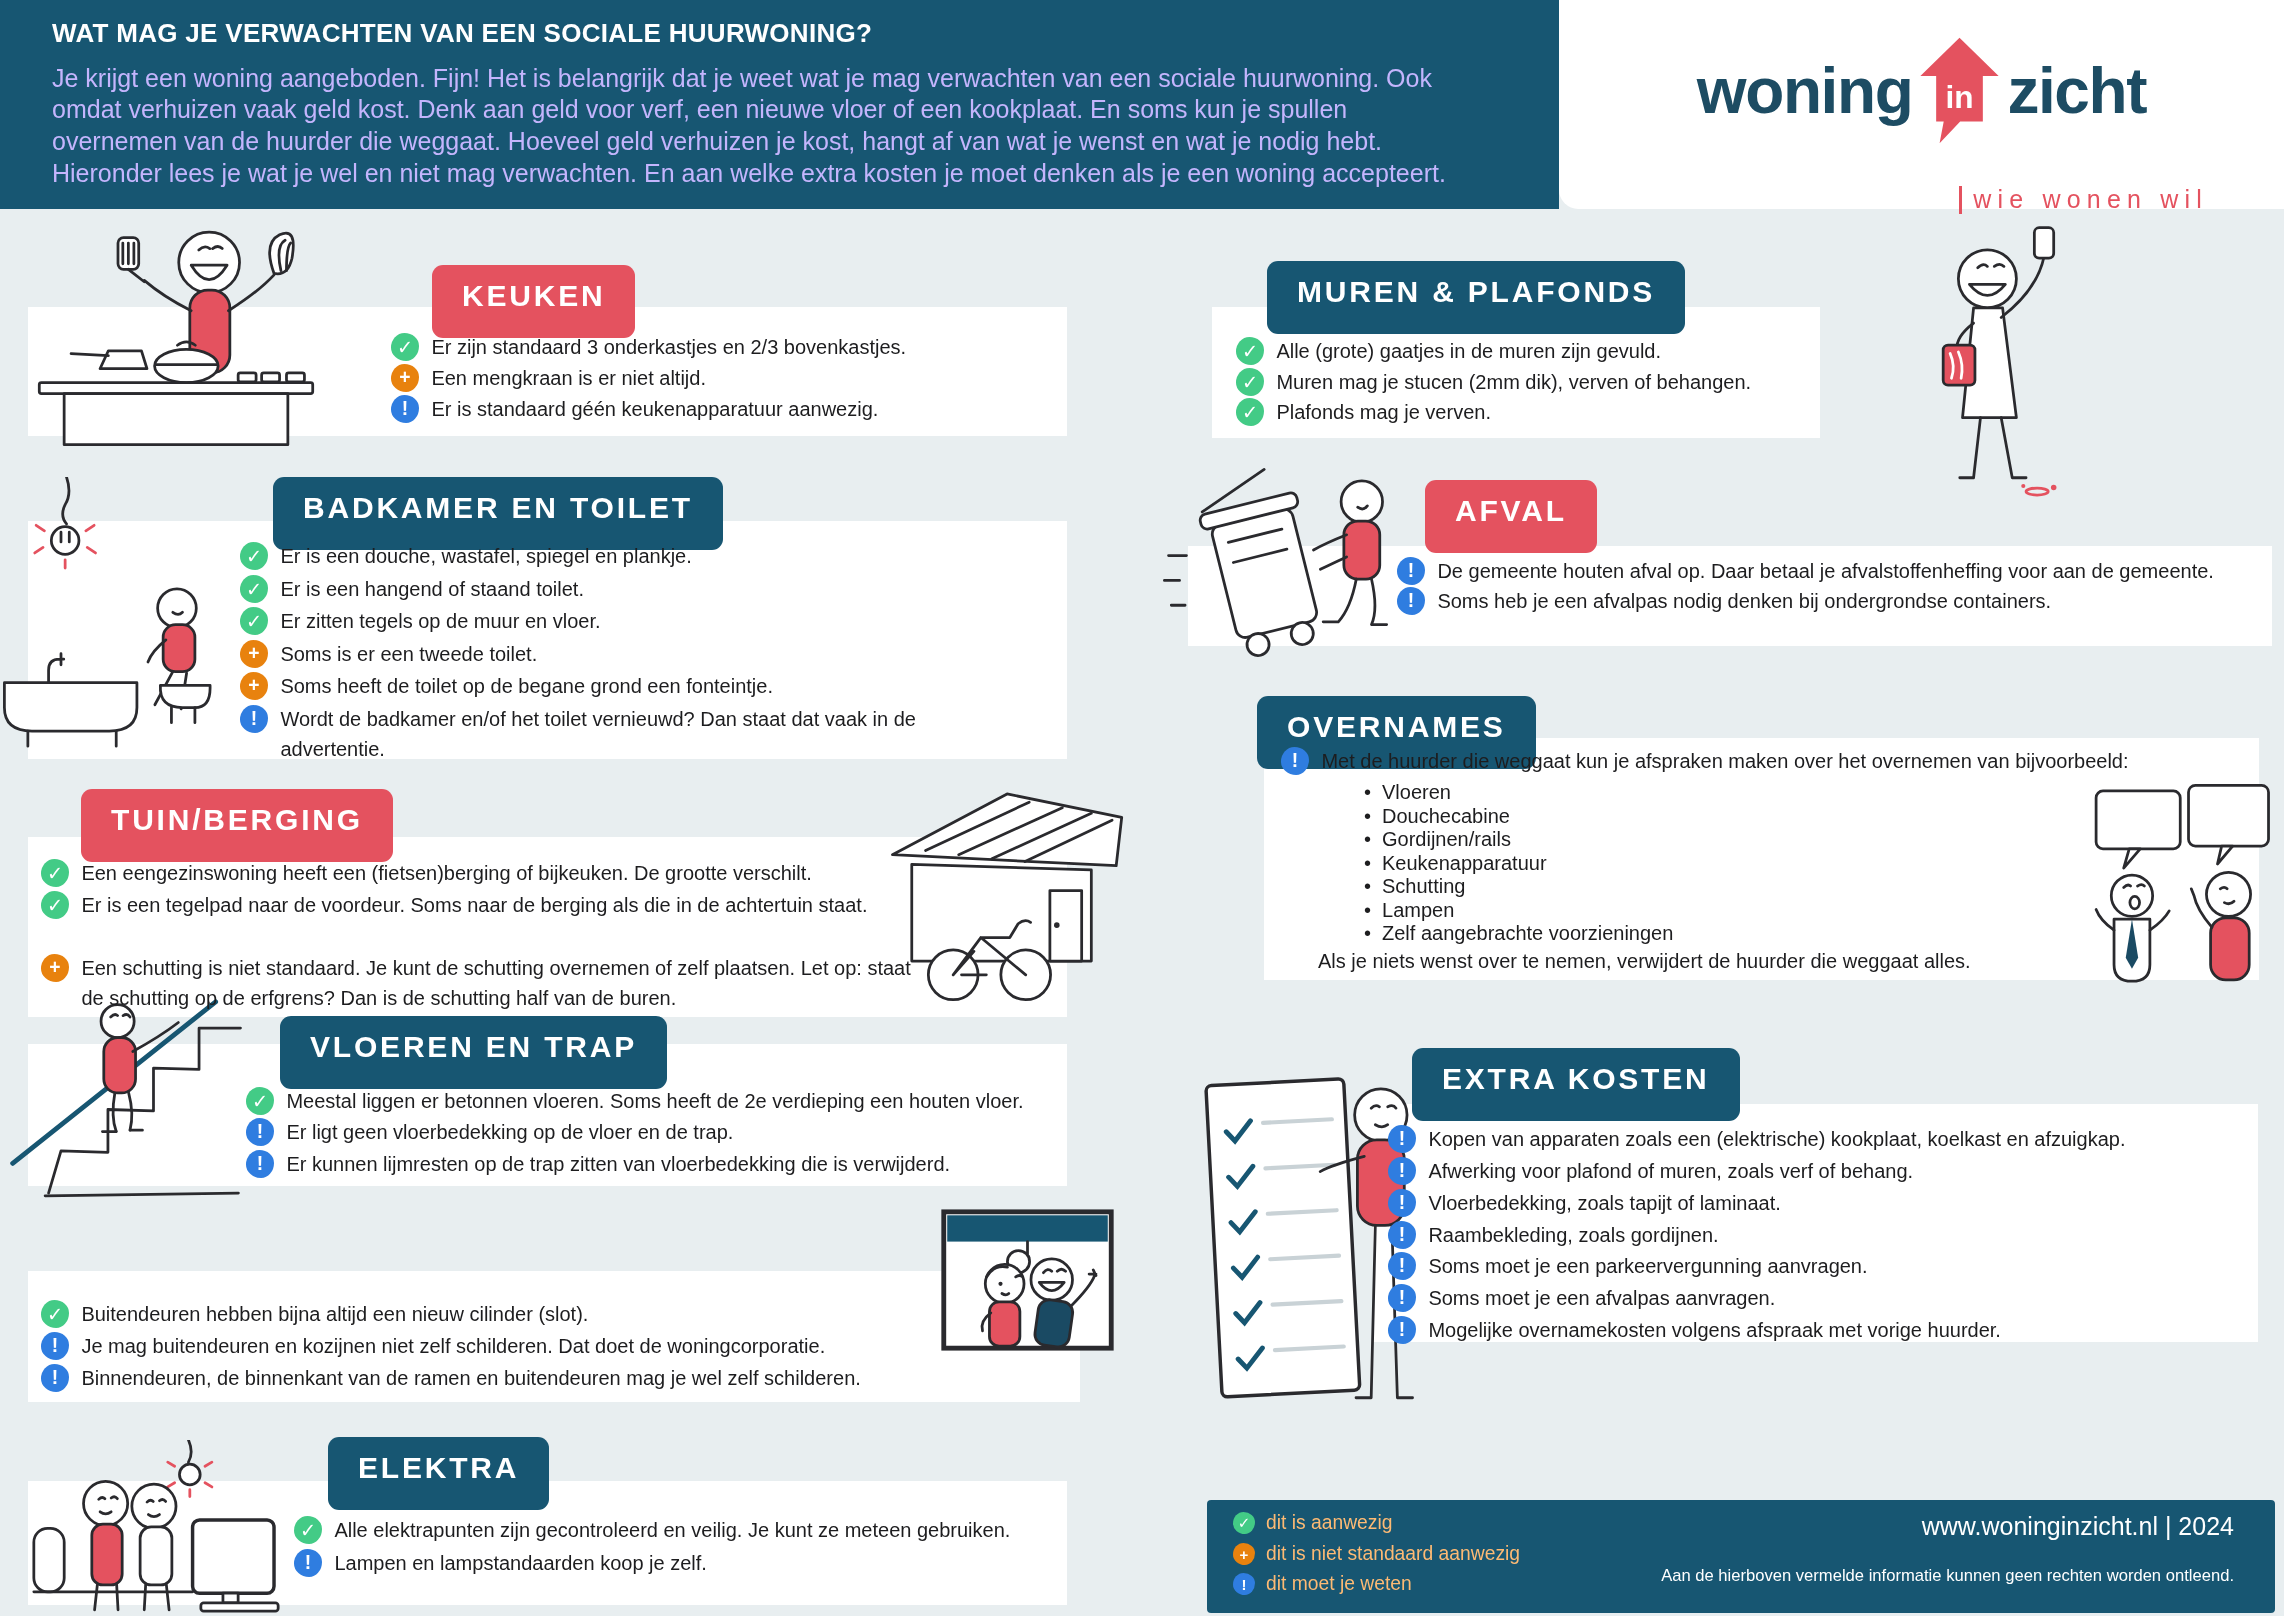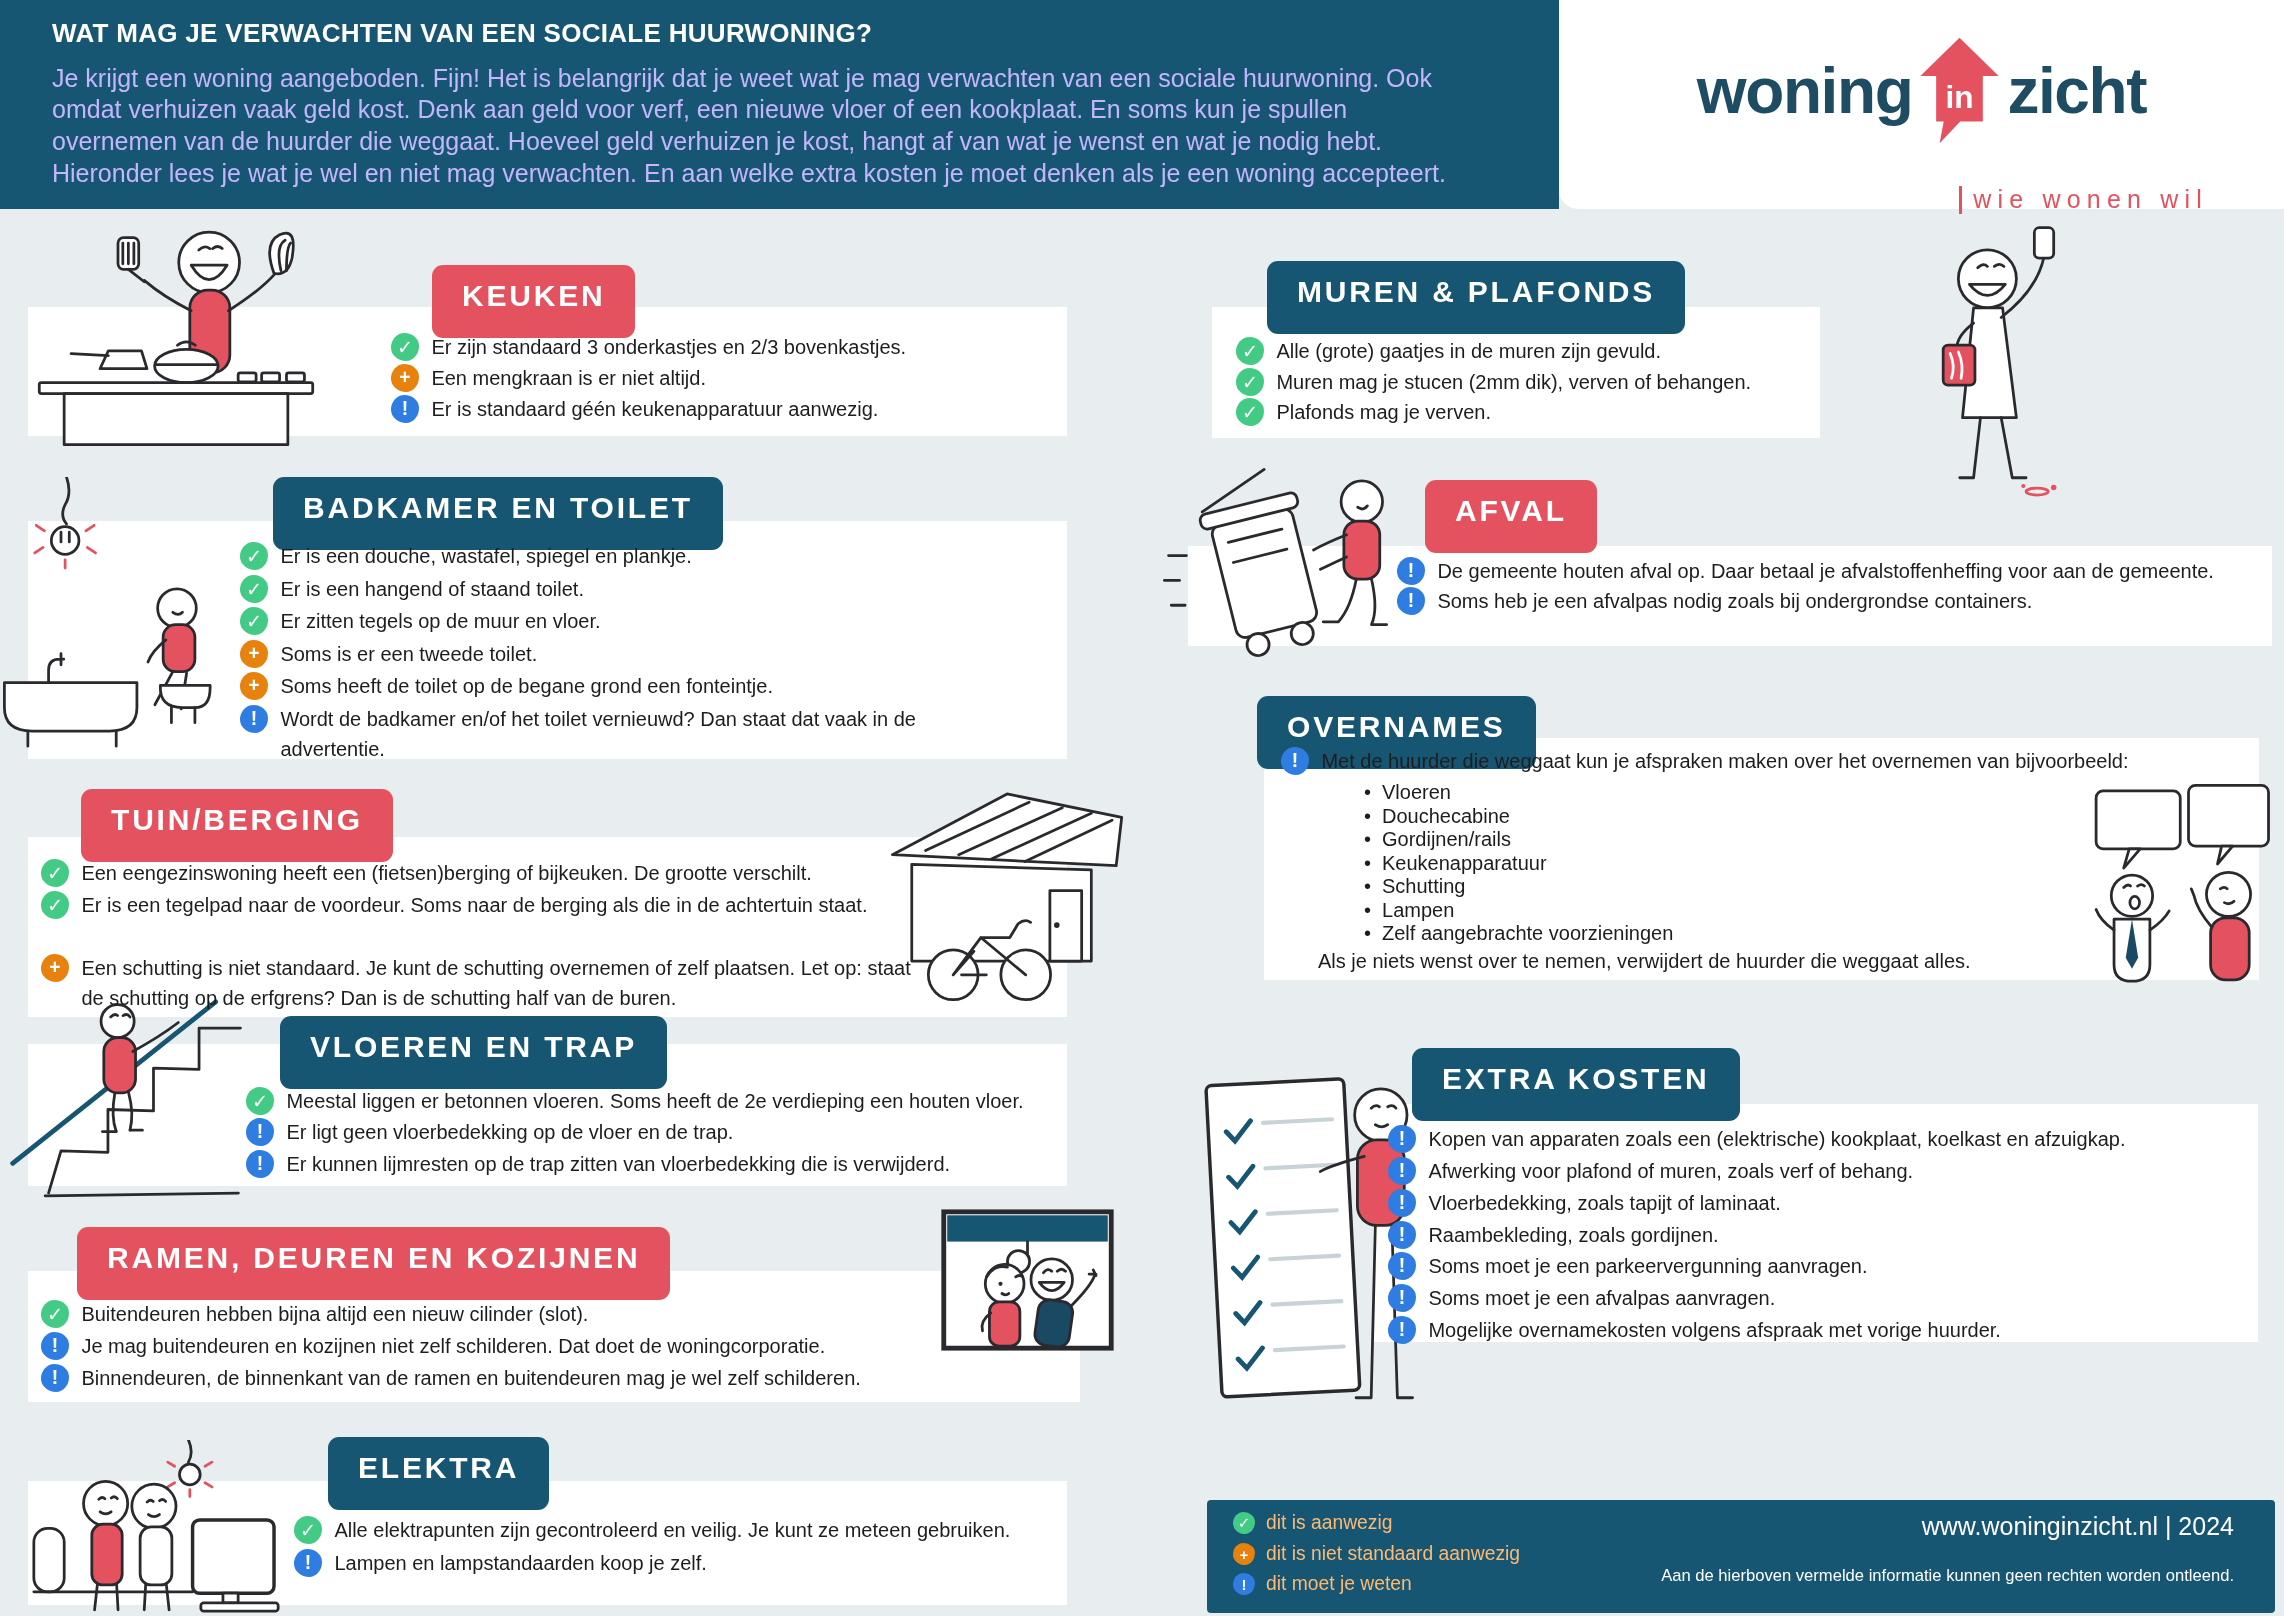--- a/index.html
+++ b/index.html
@@ -271,21 +271,20 @@
   </div>
 
   <div class="badge red" style="left:432px;top:265px">KEUKEN</div>
   <div class="badge teal" style="left:1267px;top:261px">MUREN &amp; PLAFONDS</div>
   <div class="badge teal" style="left:273px;top:477px">BADKAMER EN TOILET</div>
   <div class="badge red" style="left:1425px;top:480px">AFVAL</div>
   <div class="badge teal" style="left:1257px;top:696px">OVERNAMES</div>
   <div class="badge red" style="left:81px;top:789px">TUIN/BERGING</div>
   <div class="badge teal" style="left:280px;top:1016px">VLOEREN EN TRAP</div>
   <div class="badge teal" style="left:1412px;top:1048px">EXTRA KOSTEN</div>
-  <div class="badge red" style="left:77px;top:1227px">RAMEN, DEUREN EN KOZIJNEN</div>
   <div class="badge teal" style="left:328px;top:1437px">ELEKTRA</div>
 
   <div class="row" style="left:391px;top:332px">
     <span class="b-icon" style="background: rgb(67, 203, 134);">✓</span>
     <span class="row-text">Er zijn standaard 3 onderkastjes en 2/3 bovenkastjes.</span>
     </div>
   <div class="row" style="left:391px;top:363px">
     <span class="b-icon" style="background: rgb(232, 130, 14);">+</span>
     <span class="row-text">Een mengkraan is er niet altijd.</span>
     </div>
@@ -331,21 +330,21 @@
     <span class="b-icon" style="background: rgb(47, 125, 224);">!</span>
     <span class="row-text wrap" style="width:718px">Wordt de badkamer en/of het toilet vernieuwd? Dan staat dat vaak in de advertentie.</span>
     </div>
 
   <div class="row" style="left:1397px;top:556px">
     <span class="b-icon" style="background: rgb(47, 125, 224);">!</span>
     <span class="row-text">De gemeente houten afval op. Daar betaal je afvalstoffenheffing voor aan de gemeente.</span>
     </div>
   <div class="row" style="left:1397px;top:586px">
     <span class="b-icon" style="background: rgb(47, 125, 224);">!</span>
-    <span class="row-text">Soms heb je een afvalpas nodig zoals bij ondergrondse containers.</span>
+    <span class="row-text">Soms heb je een afvalpas nodig denken bij ondergrondse containers.</span>
     </div>
 
   <div class="row" style="left:1281px;top:746px">
     <span class="b-icon" style="background: rgb(47, 125, 224);">!</span>
     <span class="row-text">Met de huurder die weggaat kun je afspraken maken over het overnemen van bijvoorbeeld:</span>
     </div>
   <div class="bullet-row" style="left:1364px;top:781px">
     <span class="bullet-dot">•</span>
     <span>Vloeren</span>
     </div>

